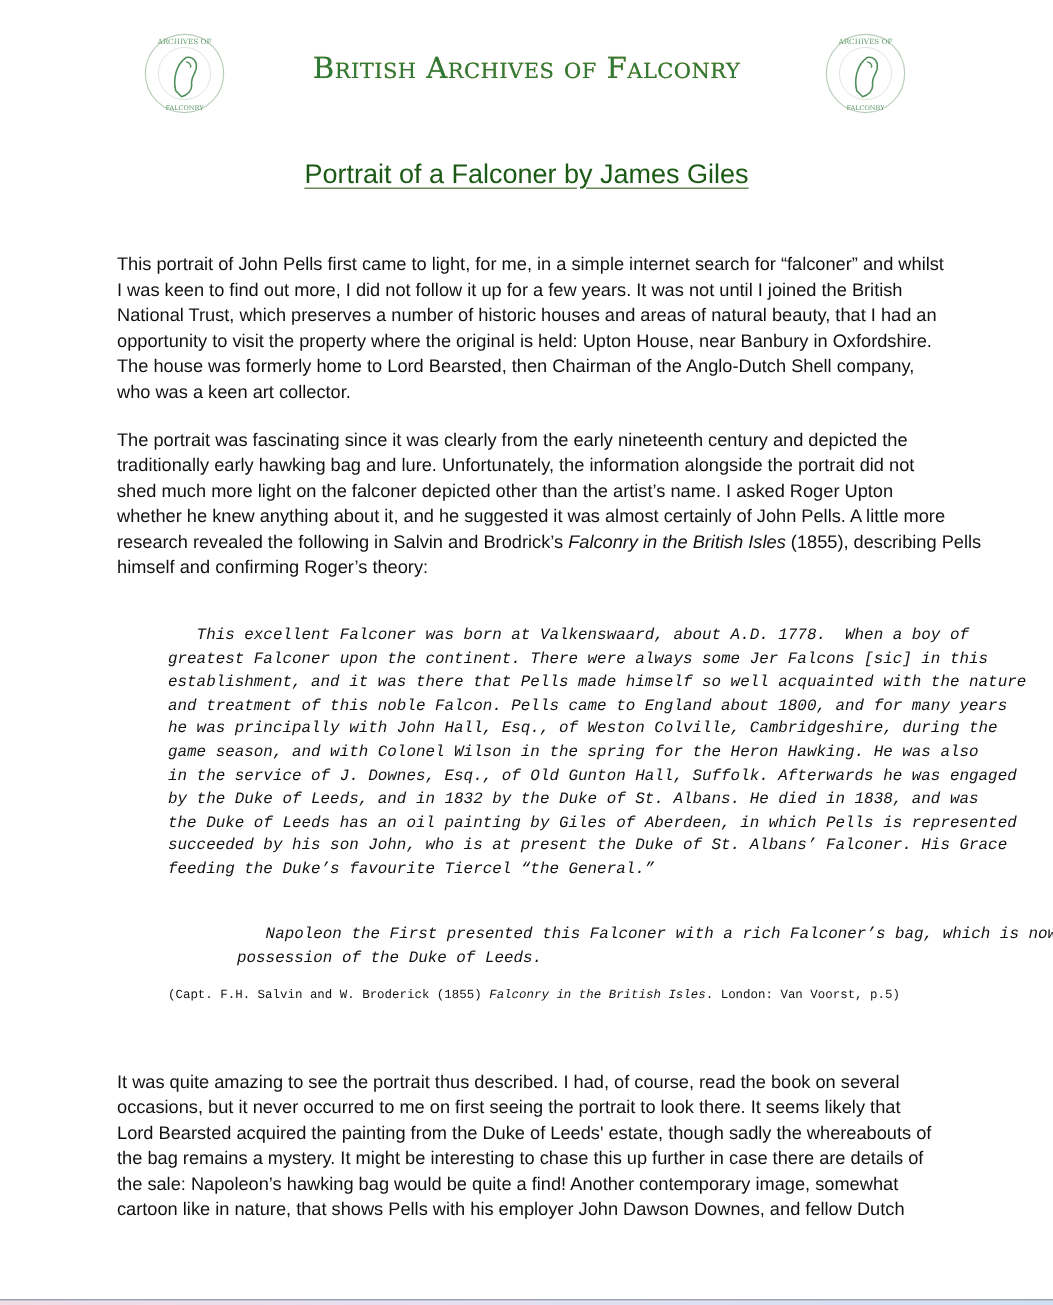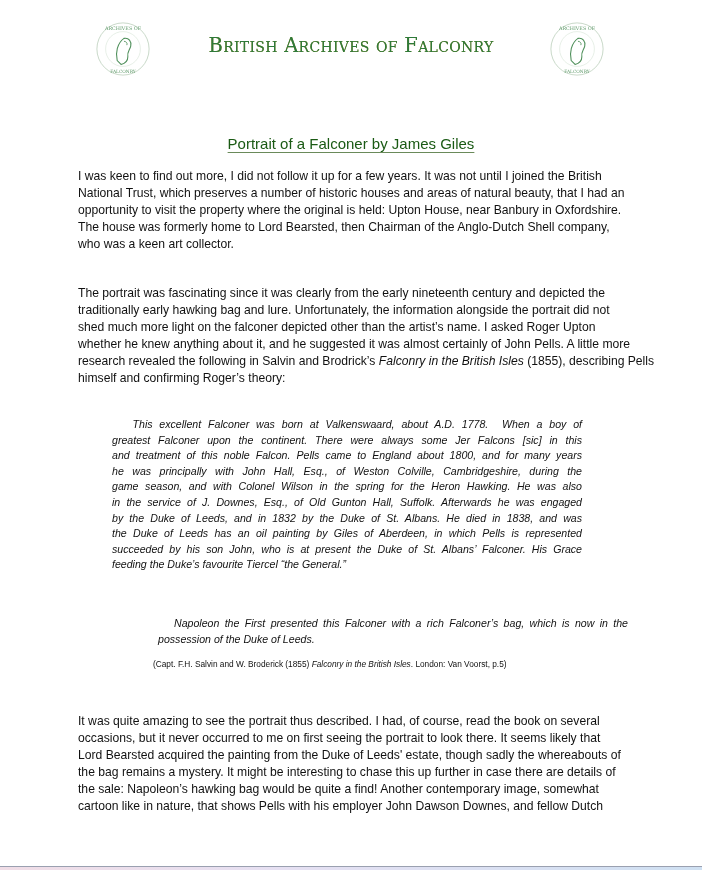--- a/index.html
+++ b/index.html
@@ -16,44 +16,44 @@
   .logo.left { left: 94px; }
   .logo.right { left: 548px; }
   .site-title {
     position: absolute; left: 0; width: 702px; top: 20px; text-align: center;
     font-family: "DejaVu Serif", serif; font-size: 19.5px; letter-spacing: 0.3px;
     color: #2e7a3a; text-shadow: 0 0 0.5px #a98b2a;
     font-variant: small-caps;
   }
   .page-title {
     position: absolute; left: 0; width: 702px; top: 106px; text-align: center;
-    font-family: "Liberation Sans", sans-serif; font-size: 15px; color: #1a5a14; margin-top: 29px;
+    font-family: "Liberation Sans", sans-serif; font-size: 18px; color: #1a5a14;
   }
   .page-title span { text-decoration: underline; text-decoration-color: #6a8a5a; text-underline-offset: 3px; }
   .body-text {
     position: absolute; left: 78px; width: 612px;
     font-family: "Liberation Sans", sans-serif; font-size: 12.15px; line-height: 16.9px;
     color: #111;
   }
   .p1 { top: 168px; }
   .p2 { top: 285px; }
   .p3 { top: 713px; }
   .line { display: block; white-space: nowrap; }
   .quote {
     position: absolute; left: 112px; width: 470px;
-    font-family: Liberation Sans, sans-serif; font-style: italic; font-size: 10.6px; line-height: 15.6px;
+    font-family: Liberation Mono, monospace; font-style: italic; font-size: 10.6px; line-height: 15.6px;
     color: #111; text-align: justify;
   }
   .q1 { top: 417px; }
   .q2 { top: 616px; margin-left: 46px; }
   .qline { display: block; text-align: justify; text-align-last: justify; white-space: nowrap; }
   .qline.last { text-align-last: left; }
   .citation {
-    position: absolute; left: 112px; top: 659px; font-family: Liberation Sans, sans-serif;
-    font-size: 8.3px; color: #111; white-space: nowrap; margin-left: 41px;
+    position: absolute; left: 112px; top: 659px; font-family: Liberation Mono, monospace;
+    font-size: 8.3px; color: #111; white-space: nowrap;
   }
   .citation em { font-style: italic; }
   .bottom-edge {
     position: absolute; left: 0; top: 866px; width: 702px; height: 4px;
     border-top: 1px solid #9aa0b0;
     background: linear-gradient(90deg, #f0dde6, #e6e0f2 40%, #cfe0f2);
   }
   em { font-style: italic; }
 </style>
 </head>
@@ -77,39 +77,41 @@
     <path d="M24 42 C22 34 24 24 31 19 C36 18 39 22 38 27 C37 31 34 33 35 38 C35 42 32 45 28 46 Z" fill="none" stroke="#4e8f5a" stroke-width="1.1"></path>
     <path d="M31 22 C33 22 35 24 34 26" fill="none" stroke="#4e8f5a" stroke-width="0.9"></path>
   </svg>
 </div>
 
 <div class="page-title">
   <span>Portrait of a Falconer by James Giles</span>
 </div>
 
 <div class="body-text p1">
+  <span class="line">This portrait of John Pells first came to light, for me, in a simple internet search for “falconer” and whilst</span>
   <span class="line">I was keen to find out more, I did not follow it up for a few years.  It was not until I joined the British</span>
   <span class="line">National Trust, which preserves a number of historic houses and areas of natural beauty, that I had an</span>
   <span class="line">opportunity to visit the property where the original is held: Upton House, near Banbury in Oxfordshire.</span>
   <span class="line">The house was formerly home to Lord Bearsted, then Chairman of the Anglo-Dutch Shell company,</span>
   <span class="line">who was a keen art collector.</span>
 </div>
 
 <div class="body-text p2">
   <span class="line">The portrait was fascinating since it was clearly from the early nineteenth century and depicted the</span>
   <span class="line">traditionally early hawking bag and lure.  Unfortunately, the information alongside the portrait did not</span>
   <span class="line">shed much more light on the falconer depicted other than the artist’s name. I asked Roger Upton</span>
   <span class="line">whether he knew anything about it, and he suggested it was almost certainly of John Pells.  A little more</span>
   <span class="line"><span>research revealed the following in Salvin and Brodrick’s </span><em>Falconry in the British Isles</em><span> (1855), describing Pells</span></span>
   <span class="line">himself and confirming Roger’s theory:</span>
 </div>
 
 <div class="quote q1">
   <span class="qline" style="white-space:pre;">   This excellent Falconer was born at Valkenswaard, about A.D. 1778.  When a boy of</span>
   <span class="qline">greatest Falconer upon the continent.  There were always some Jer Falcons [sic] in this</span>
+  <span class="qline">establishment, and it was there that Pells made himself so well acquainted with the nature</span>
   <span class="qline">and treatment of this noble Falcon.  Pells came to England about 1800, and for many years</span>
   <span class="qline">he was principally with John Hall, Esq., of Weston Colville, Cambridgeshire, during the</span>
   <span class="qline">game season, and with Colonel Wilson in the spring for the Heron Hawking.  He was also</span>
   <span class="qline">in the service of J. Downes, Esq., of Old Gunton Hall, Suffolk.  Afterwards he was engaged</span>
   <span class="qline">by the Duke of Leeds, and in 1832 by the Duke of St. Albans.  He died in 1838, and was</span>
   <span class="qline">the Duke of Leeds has an oil painting by Giles of Aberdeen, in which Pells is represented</span>
   <span class="qline">succeeded by his son John, who is at present the Duke of St. Albans’ Falconer.  His Grace</span>
   <span class="qline last">feeding the Duke’s favourite Tiercel “the General.”</span>
 </div>
 

